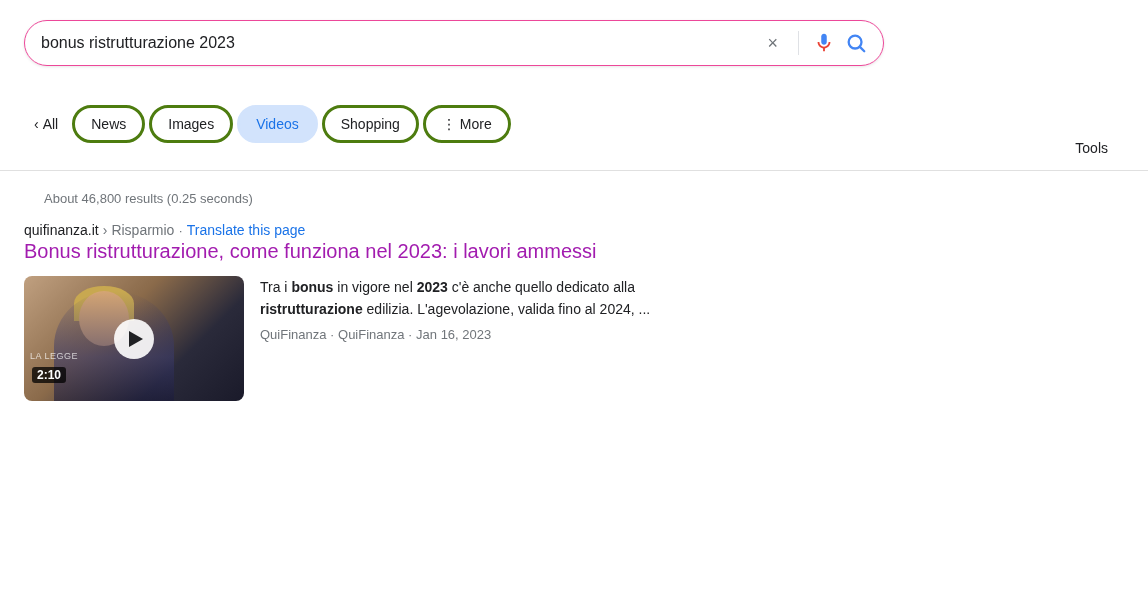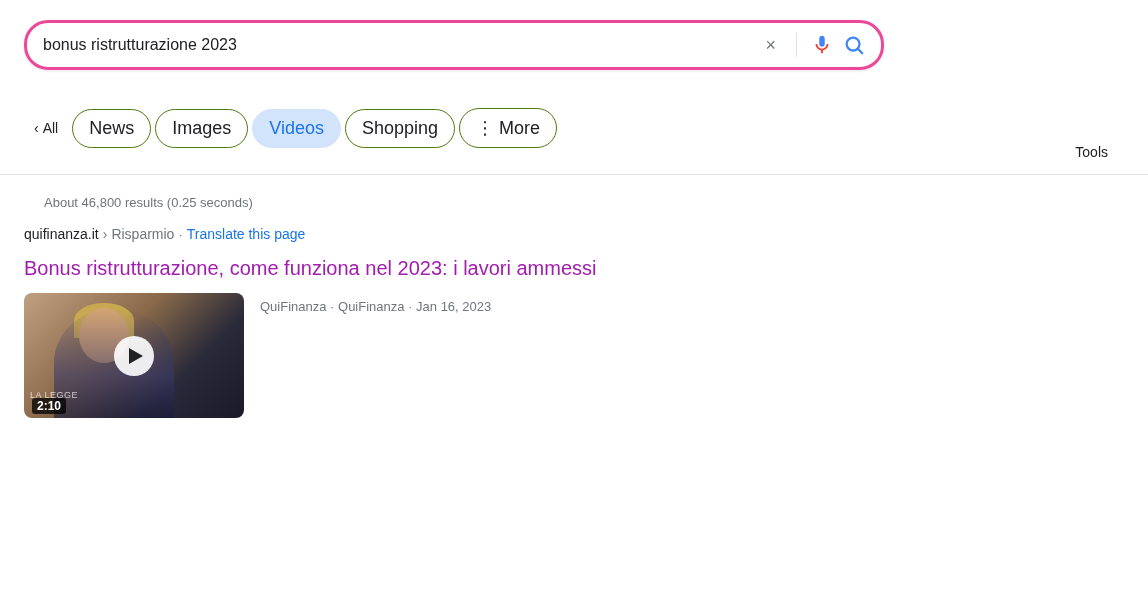--- a/index.html
+++ b/index.html
@@ -13,21 +13,21 @@
     
     .search-bar-container {
       padding: 20px 24px 12px 24px;
       display: flex;
       align-items: center;
       gap: 12px;
     }
     .search-bar {
       display: flex;
       align-items: center;
-      border: 3px solid #ec4899;
+      border: 1px solid #ec4899;
       border-radius: 24px;
       padding: 10px 16px;
       width: 860px;
       box-shadow: 0 1px 3px rgba(0,0,0,0.1);
       gap: 10px;
     }
     .search-input-text {
       flex: 1;
       font-size: 16px;
       color: #202124;
@@ -77,23 +77,23 @@
       color: #202124;
       font-size: 14px;
       gap: 4px;
     }
     .tab-item {
       display: flex;
       align-items: center;
       padding: 8px 16px;
       border-radius: 20px;
       cursor: pointer;
-      font-size: 18px;
-      color: #202124;
-      border: 1px solid #4d7c0f;
+      font-size: 14px;
+      color: #202124;
+      border: 3px solid #4d7c0f;
       gap: 4px;
       white-space: nowrap;
     }
     .tab-item.active {
       background: #d2e3fc;
       border-color: #d2e3fc;
       color: #1a73e8;
       align-items: flex-end;
     }
     .tab-tools {
@@ -117,21 +117,21 @@
     .result-container {
       padding: 6px 24px 20px 24px;
       max-width: 750px;
     }
     .result-source {
       display: flex;
       align-items: center;
       gap: 4px;
       font-size: 13px;
       color: #202124;
-      margin-bottom: 13px;
+      margin-bottom: 0;
     }
     .result-source .domain {
       color: #202124;
       font-size: 14px;
     }
     .result-source .breadcrumb {
       color: #70757a;
       font-size: 14px;
     }
     .result-source .translate-link {
@@ -186,21 +186,21 @@
     .play-triangle {
       width: 0;
       height: 0;
       border-left: 14px solid #202124;
       border-top: 8px solid transparent;
       border-bottom: 8px solid transparent;
       margin-left: 3px;
     }
     .video-duration {
       position: absolute;
-      bottom: 4px;
+      bottom: 18px;
       left: 8px;
       background: rgba(0,0,0,0.75);
       color: #fff;
       font-size: 12px;
       padding: 1px 5px;
       border-radius: 3px;
       font-weight: bold;
     }
     
     .thumbnail-figure {
@@ -241,21 +241,21 @@
     .result-snippet b { font-weight: bold; }
     .result-meta {
       font-size: 13px;
       color: #70757a;
       margin-top: 6px;
     }
 
     
     .thumbnail-watermark {
       position: absolute;
-      bottom: 18px;
+      bottom: 40px;
       left: 0;
       width: 100%;
       display: flex;
       justify-content: flex-start;
       padding-left: 6px;
     }
     .watermark-text {
       color: rgba(255,255,255,0.7);
       font-size: 9px;
       text-transform: uppercase;
@@ -336,16 +336,19 @@
       <div class="thumbnail-watermark">
         <span class="watermark-text">LA LEGGE</span>
       </div>
       <div class="video-play-btn">
         <div class="play-triangle"></div>
       </div>
       <div class="video-duration">2:10</div>
     </div>
 
     <div>
+      <div class="result-snippet">
+        Tra i <b>bonus</b> in vigore nel <b>2023</b> c'è anche quello dedicato alla <b>ristrutturazione</b> edilizia. L'agevolazione, valida fino al 2024, ...
+      </div>
       <div class="result-meta">QuiFinanza · QuiFinanza · Jan 16, 2023</div>
     </div>
   </div>
 </div>
 
 </body></html>

